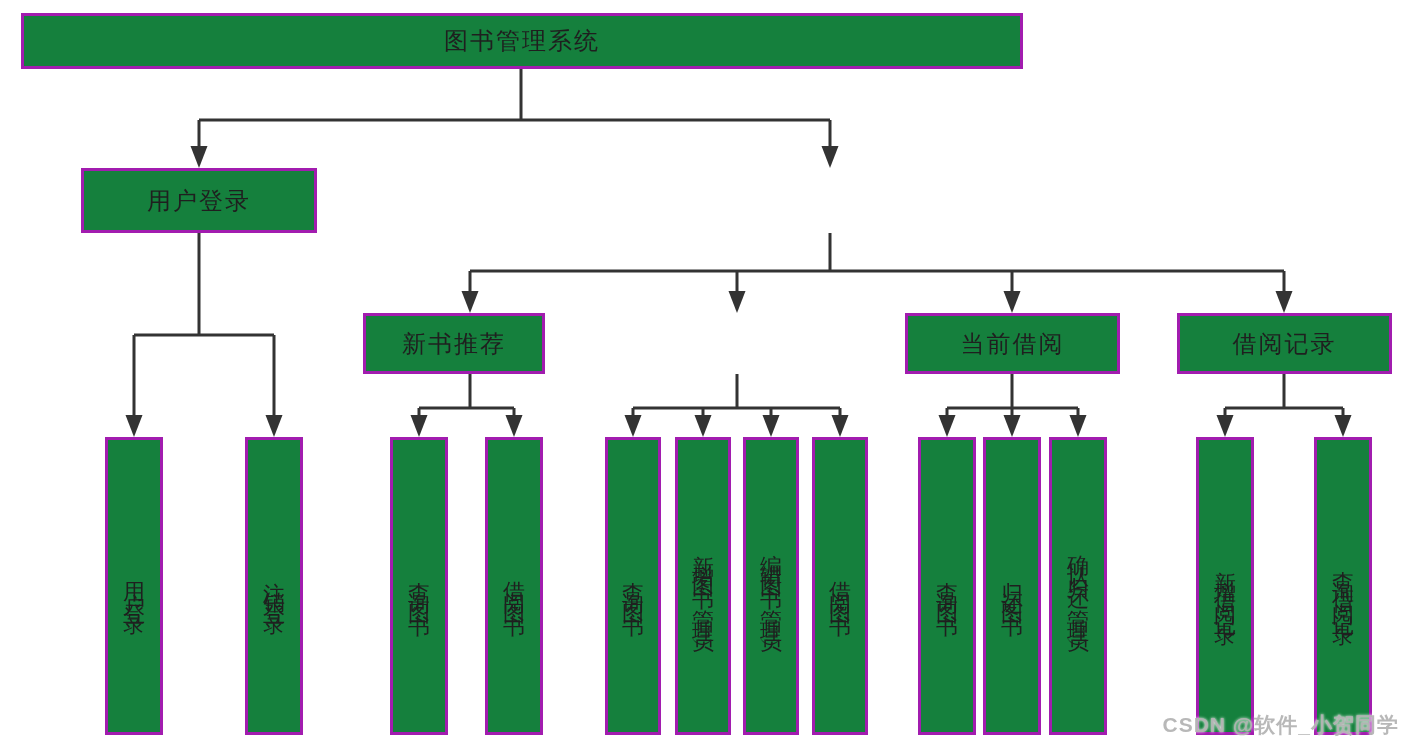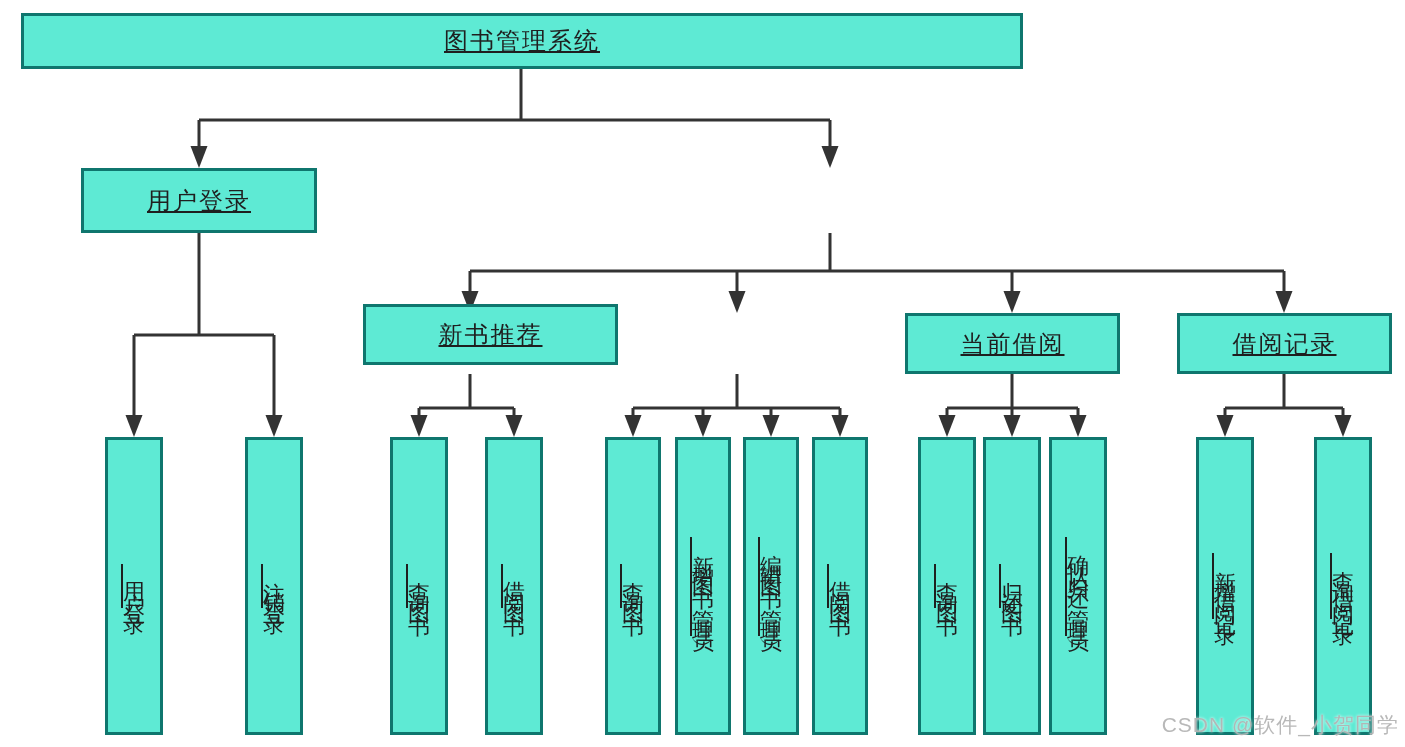--- a/index.html
+++ b/index.html
@@ -9,28 +9,27 @@
     position: relative;
     overflow: hidden;
     font-family: "Liberation Sans", "DejaVu Sans", sans-serif;
     color: #1f1f1f;
   }
   .stage { position: absolute; left: 0; top: 0; width: 1405px; height: 747px; }
   svg.connectors { position: absolute; left: 0; top: 0; z-index: 0; }
   .box {
     position: absolute;
     box-sizing: border-box;
-    background: #5eead4;
-    border: 3px solid #0f766e;
+    background: #15803d;
+    border: 3px solid #a21caf;
     display: flex;
     align-items: center;
     justify-content: center;
     z-index: 1;
     color: #1f1f1f;
-    text-decoration: underline;
   }
   .box.h {
     font-size: 24px;
     letter-spacing: 2px;
     white-space: nowrap;
   }
   .box.v {
     writing-mode: vertical-rl;
     font-size: 22px;
     letter-spacing: 11px;
@@ -40,20 +39,21 @@
   .watermark {
     position: absolute;
     right: 6px;
     top: 711px;
     z-index: 2;
     font-size: 21px;
     letter-spacing: 1px;
     color: rgba(178,178,178,0.92);
     text-shadow: 0 0 3px #ffffff;
     white-space: nowrap;
+    font-weight: bold;
   }
 </style>
 </head>
 <body>
 
 <div class="stage">
 
   <svg class="connectors" width="1405" height="747" viewBox="0 0 1405 747">
     <g stroke="#333333" stroke-width="3" fill="none">
 
@@ -94,21 +94,21 @@
       <path d="M1069.5 415 L1086.5 415 L1078 437 Z"></path>
       <path d="M1216.5 415 L1233.5 415 L1225 437 Z"></path>
       <path d="M1334.5 415 L1351.5 415 L1343 437 Z"></path>
     </g>
   </svg>
 
   <div class="box h" style="left:21px; top:13px; width:1002px; height:56px">图书管理系统</div>
 
   <div class="box h" style="left:81px; top:168px; width:236px; height:65px">用户登录</div>
 
-  <div class="box h" style="left:363px; top:304px; width:255px; height:61px">新书推荐</div>
+  <div class="box h" style="left:363px; top:313px; width:182px; height:61px">新书推荐</div>
   <div class="box h" style="left:905px; top:313px; width:215px; height:61px">当前借阅</div>
   <div class="box h" style="left:1177px; top:313px; width:215px; height:61px">借阅记录</div>
 
   <div class="box v" style="left:105px; top:437px; width:58px; height:298px">用户登录</div>
   <div class="box v" style="left:245px; top:437px; width:58px; height:298px">注销登录</div>
 
   <div class="box v" style="left:390px; top:437px; width:58px; height:298px">查询图书</div>
   <div class="box v" style="left:485px; top:437px; width:58px; height:298px">借阅图书</div>
 
   <div class="box v" style="left:605px; top:437px; width:56px; height:298px">查询图书</div>

